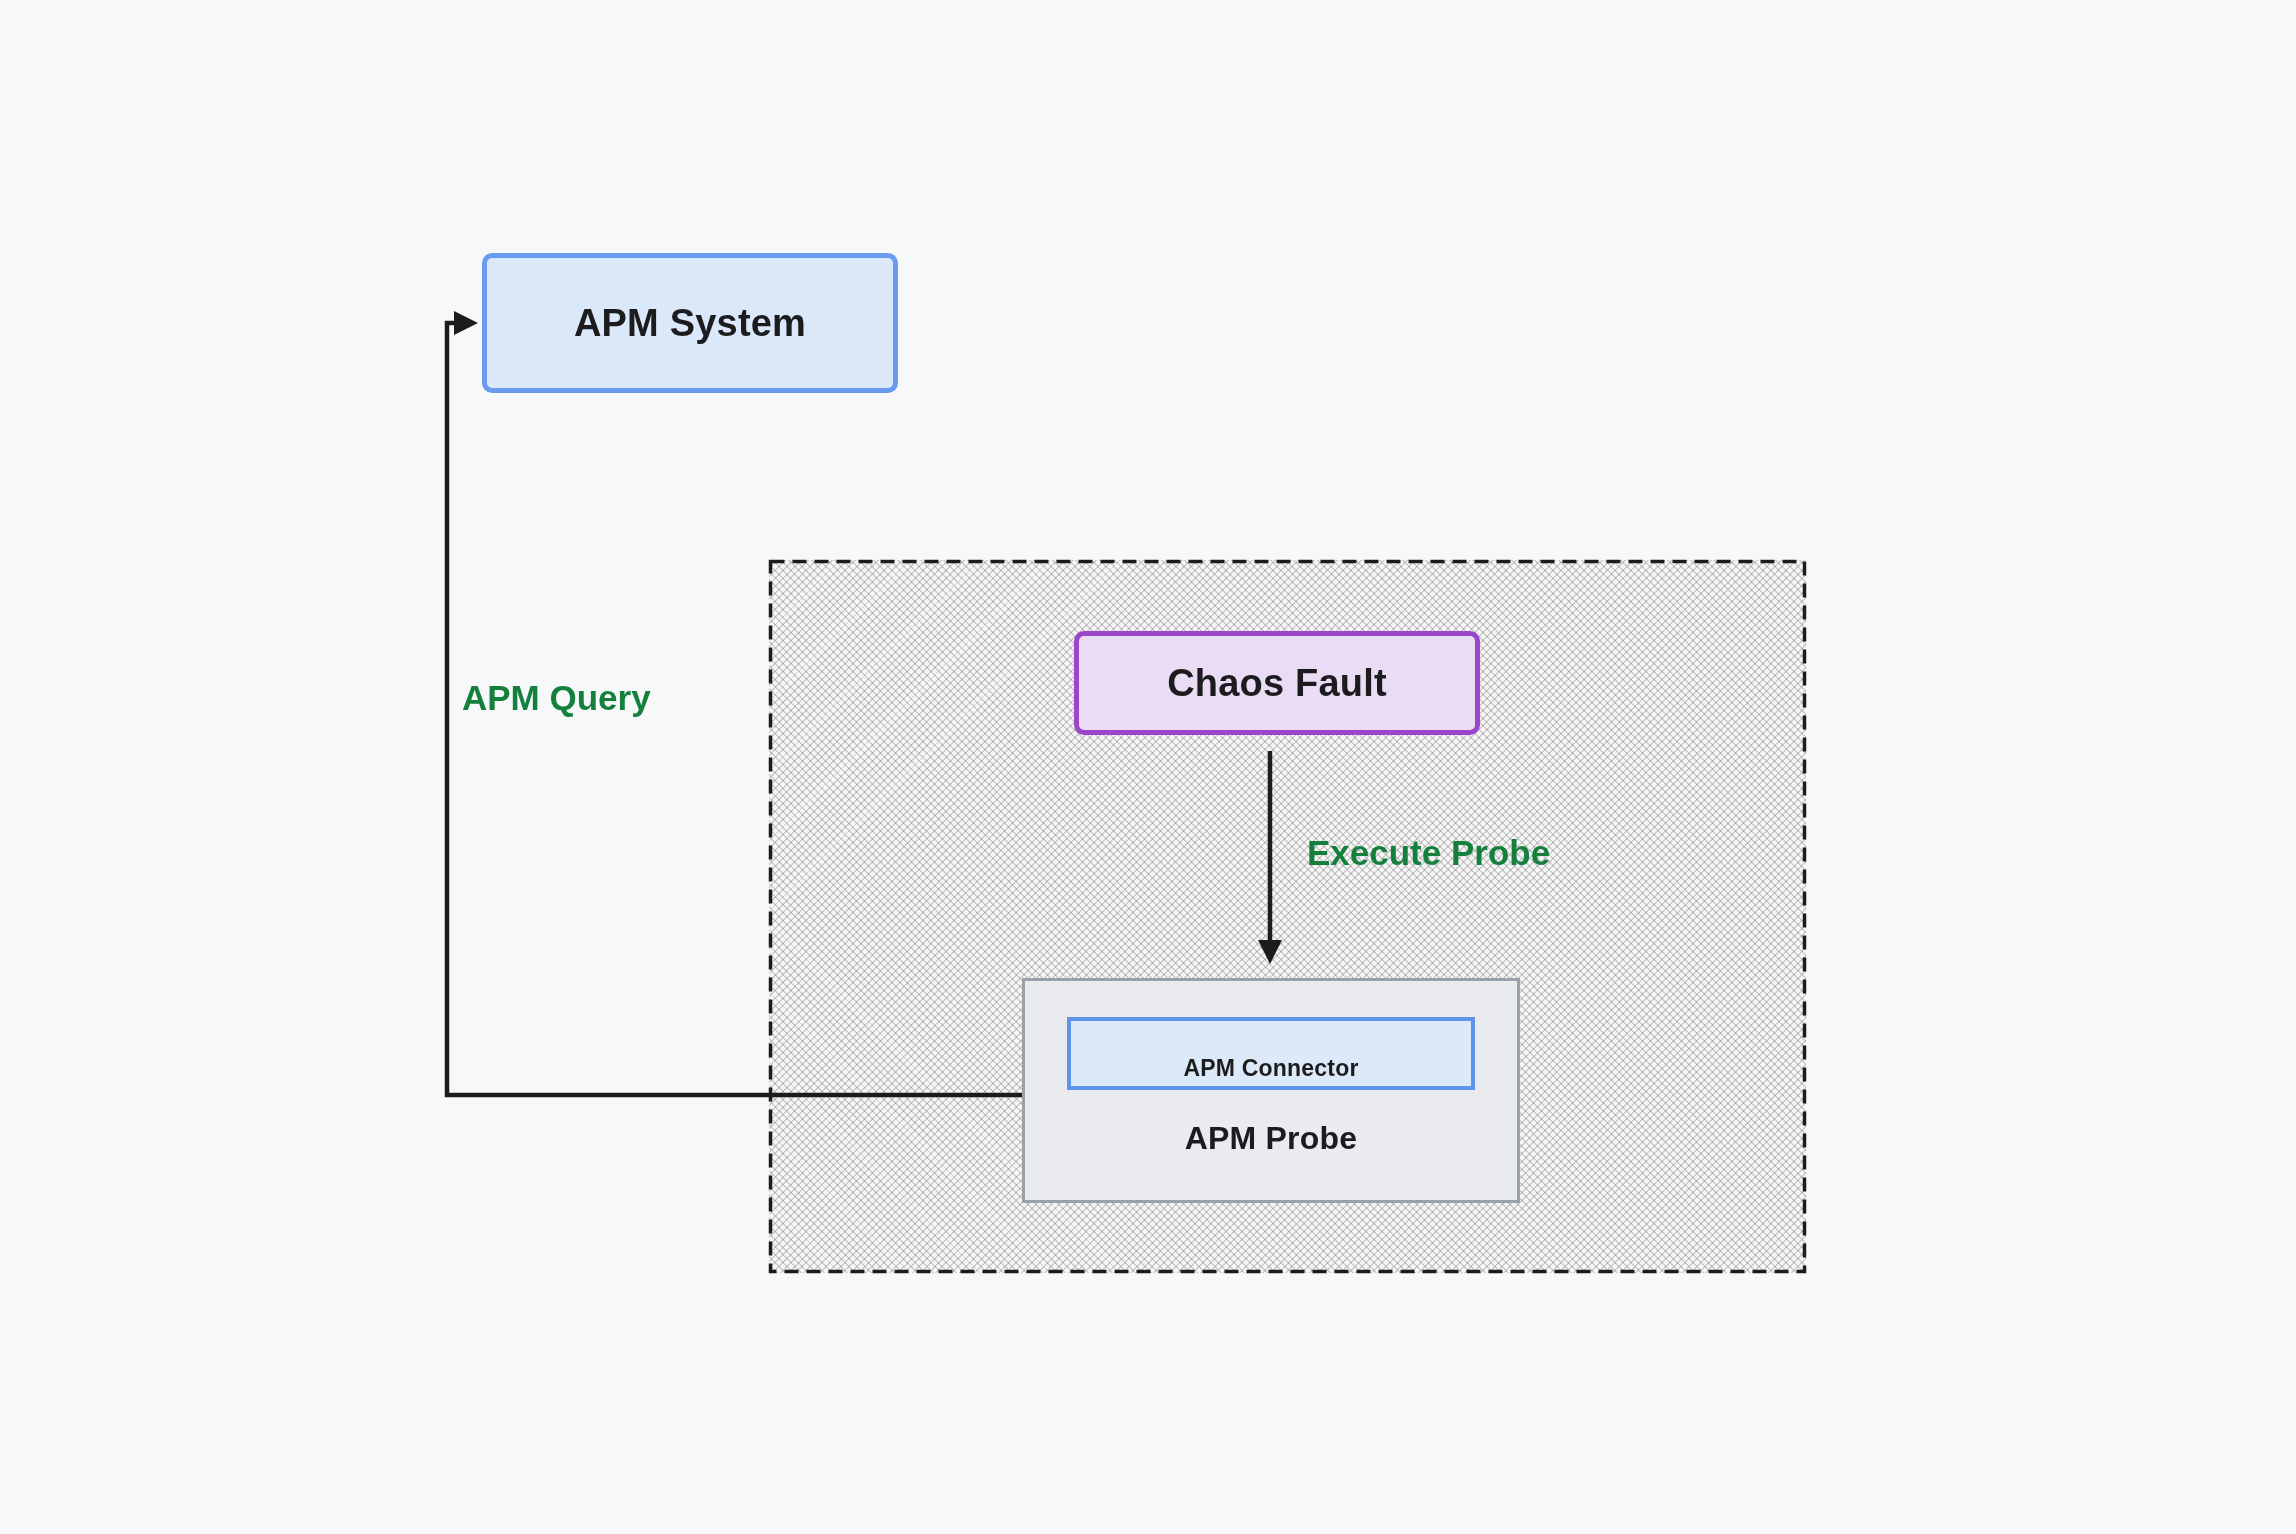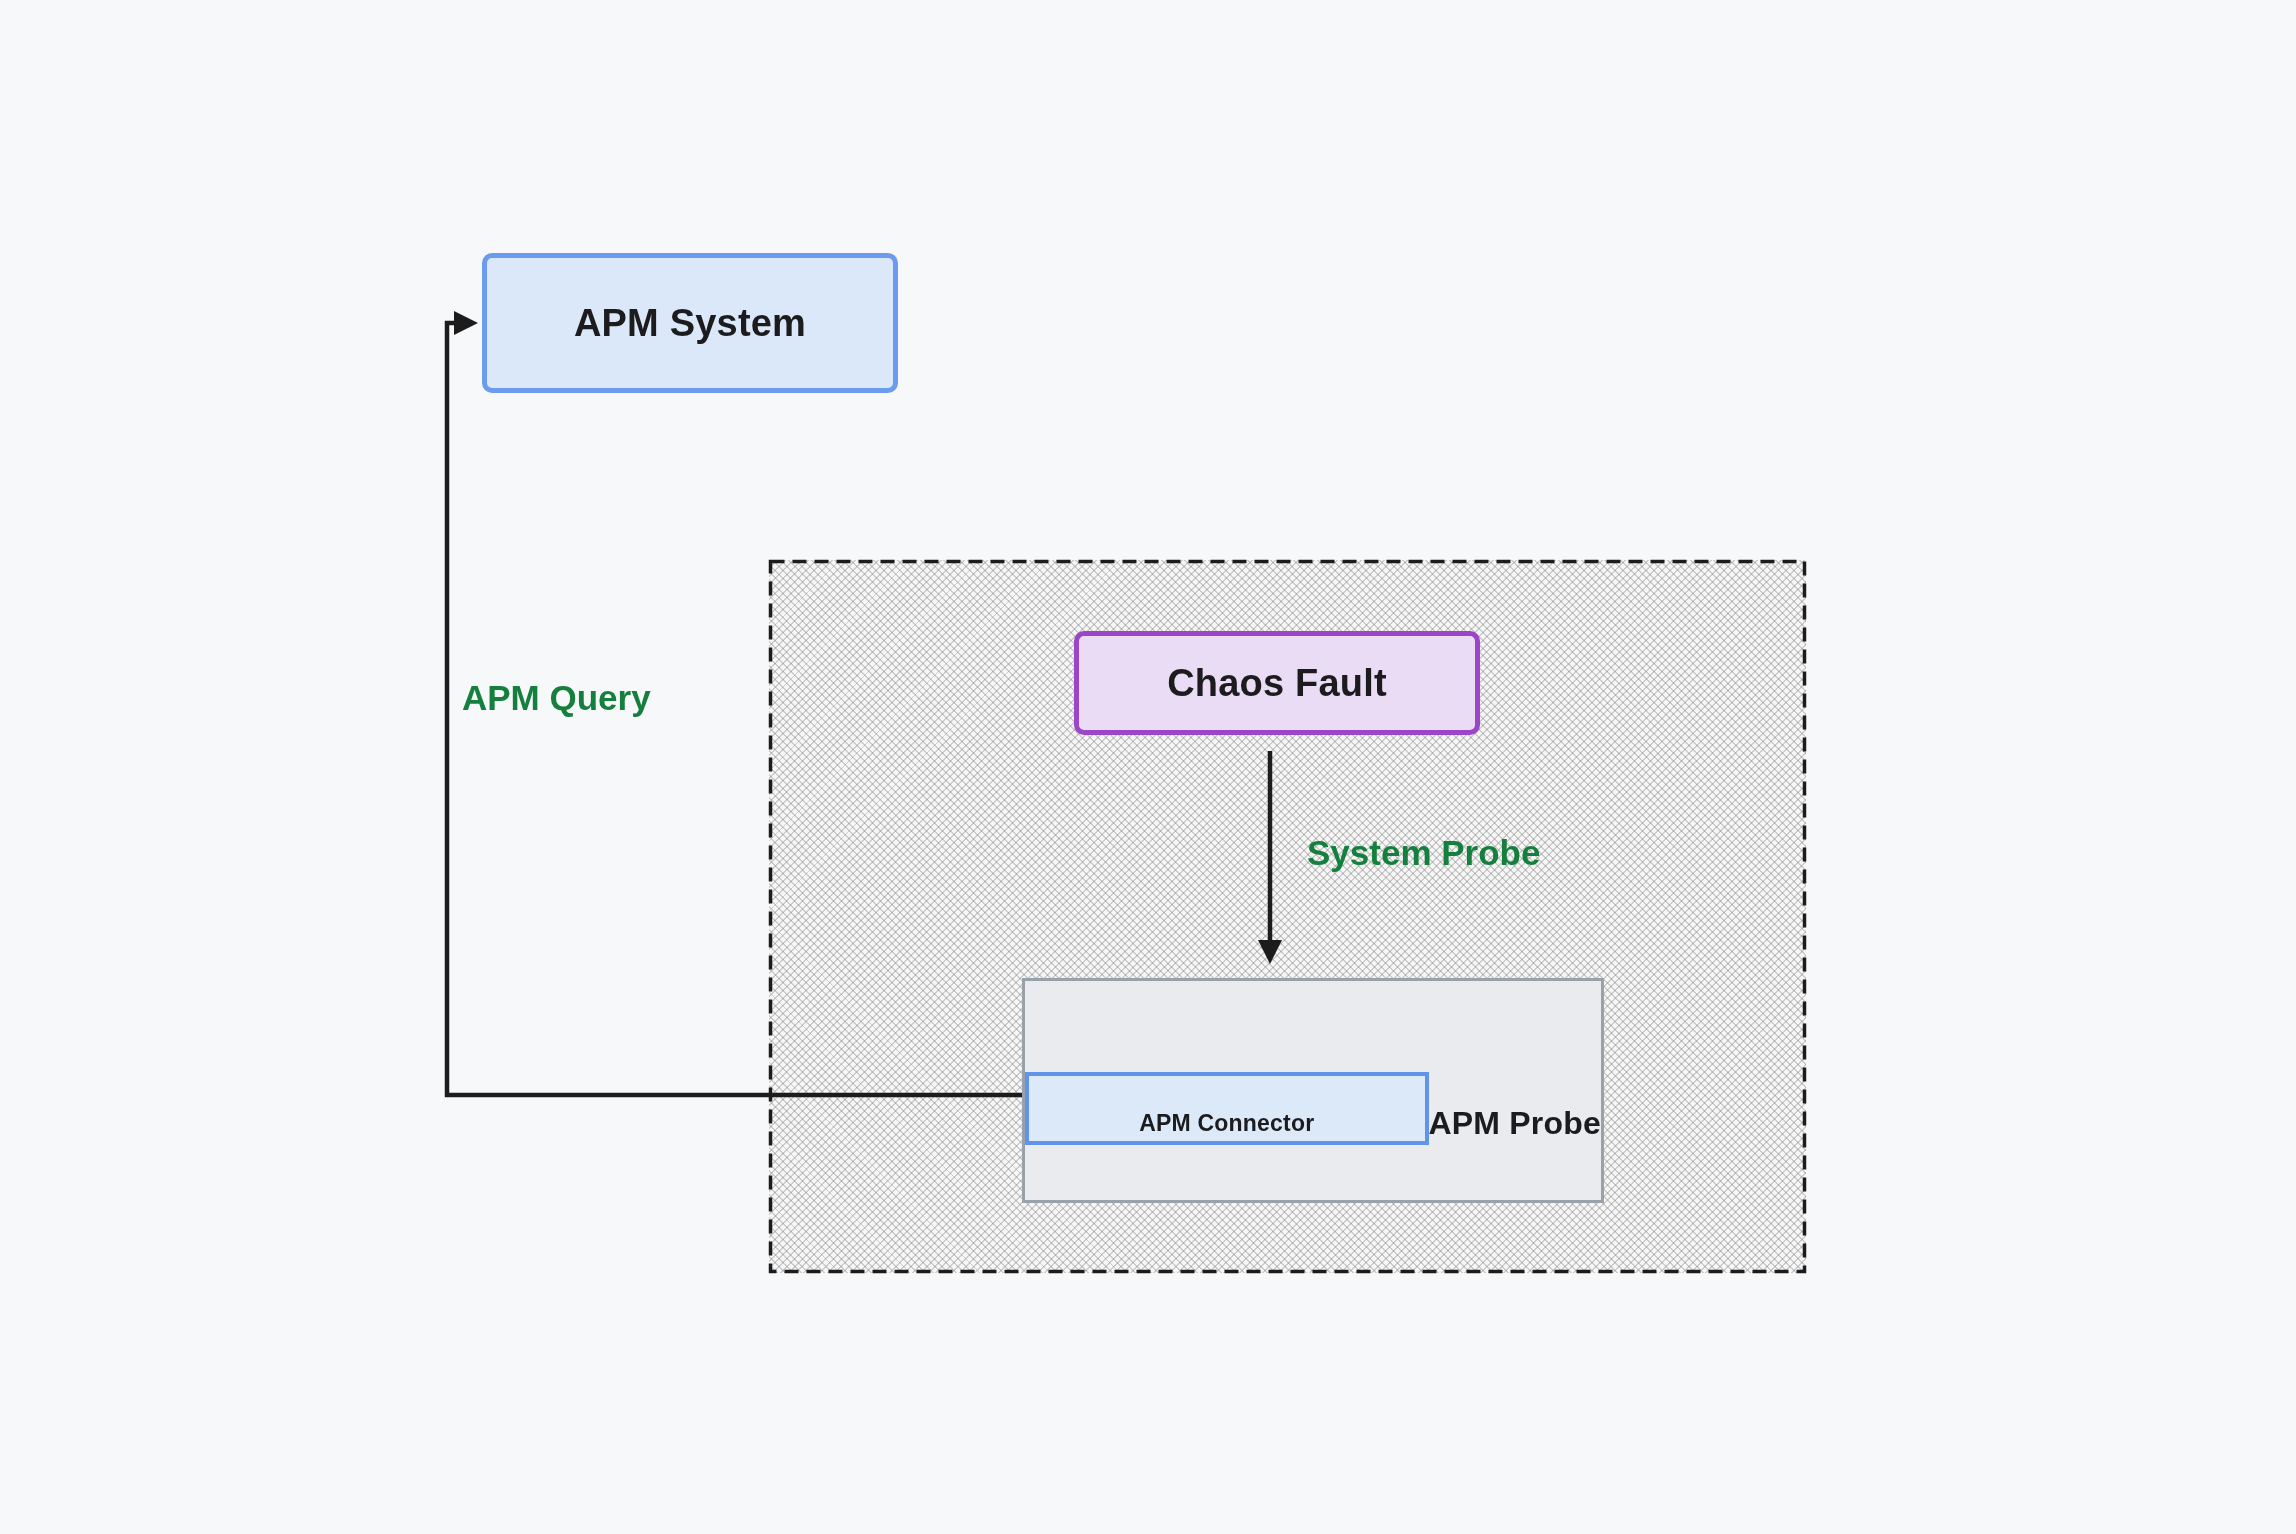--- a/index.html
+++ b/index.html
@@ -67,24 +67,24 @@
   #chaos-fault {
     left: 1074px; top: 631px; width: 406px; height: 104px;
     border: 5px solid #9b45c8;
     background: #eadcf4;
     border-radius: 10px;
   }
   #chaos-fault .node-label { font-size: 38px; }
 
   
   #apm-probe {
-    left: 1022px; top: 978px; width: 582px; height: 225px;
+    left: 1022px; top: 978px; width: 498px; height: 225px;
     border: 3px solid #99a2ab;
     background: #e9ebee;
-    flex-direction: row;
+    flex-direction: column;
     justify-content: flex-start;
     padding-top: 36px;
   }
   #apm-probe .node-label { font-size: 32px; margin-top: 30px; }
 
   
   #apm-connector {
     box-sizing: border-box;
     width: 408px; height: 73px;
     border: 4px solid #6094ea;
@@ -134,21 +134,21 @@
 
   <div class="node" id="apm-probe" style="background: rgb(233, 235, 238); border-color: rgb(153, 162, 171);">
     <div id="apm-connector" style="background: rgb(220, 233, 249); border-color: rgb(96, 148, 234);">
       <span class="node-label">APM Connector</span>
     </div>
     <span class="node-label">APM Probe</span>
   </div>
 
   <div class="edge-label" id="apm-query-label">APM Query</div>
 
-  <div class="edge-label" id="execute-probe-label">System Probe</div>
+  <div class="edge-label" id="execute-probe-label">Execute Probe</div>
 
   <svg id="edge-svg" viewBox="0 0 2296 1534" xmlns="http://www.w3.org/2000/svg">
 
     <rect x="770.5" y="561.5" width="1034" height="710" fill="none" stroke="#1c1c1c" stroke-width="3.5" stroke-dasharray="14 8" style="stroke: rgb(28, 28, 28);"></rect>
 
     <polyline points="1022,1095 447,1095 447,323 462,323" fill="none" stroke="#1c1c1c" stroke-width="4.5" stroke-linejoin="miter" style="stroke: rgb(28, 28, 28);"></polyline>
     <polygon points="478,323 454,311 454,335" fill="#1c1c1c" style="fill: rgb(28, 28, 28);"></polygon>
 
     <line x1="1270" y1="751" x2="1270" y2="944" stroke="#1c1c1c" stroke-width="4.5" style="stroke: rgb(28, 28, 28);"></line>
     <polygon points="1270,964 1258,940 1282,940" fill="#1c1c1c" style="fill: rgb(28, 28, 28);"></polygon>

